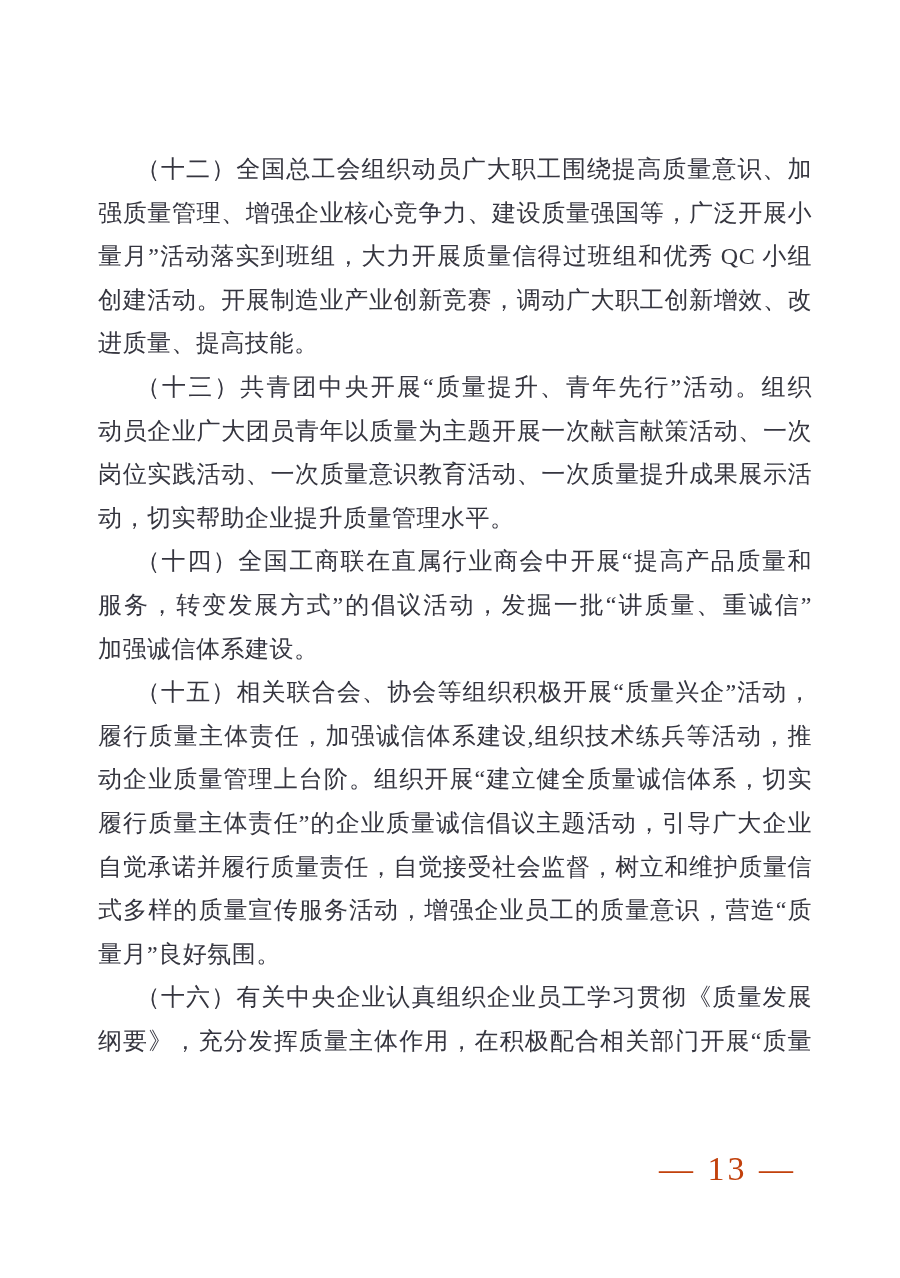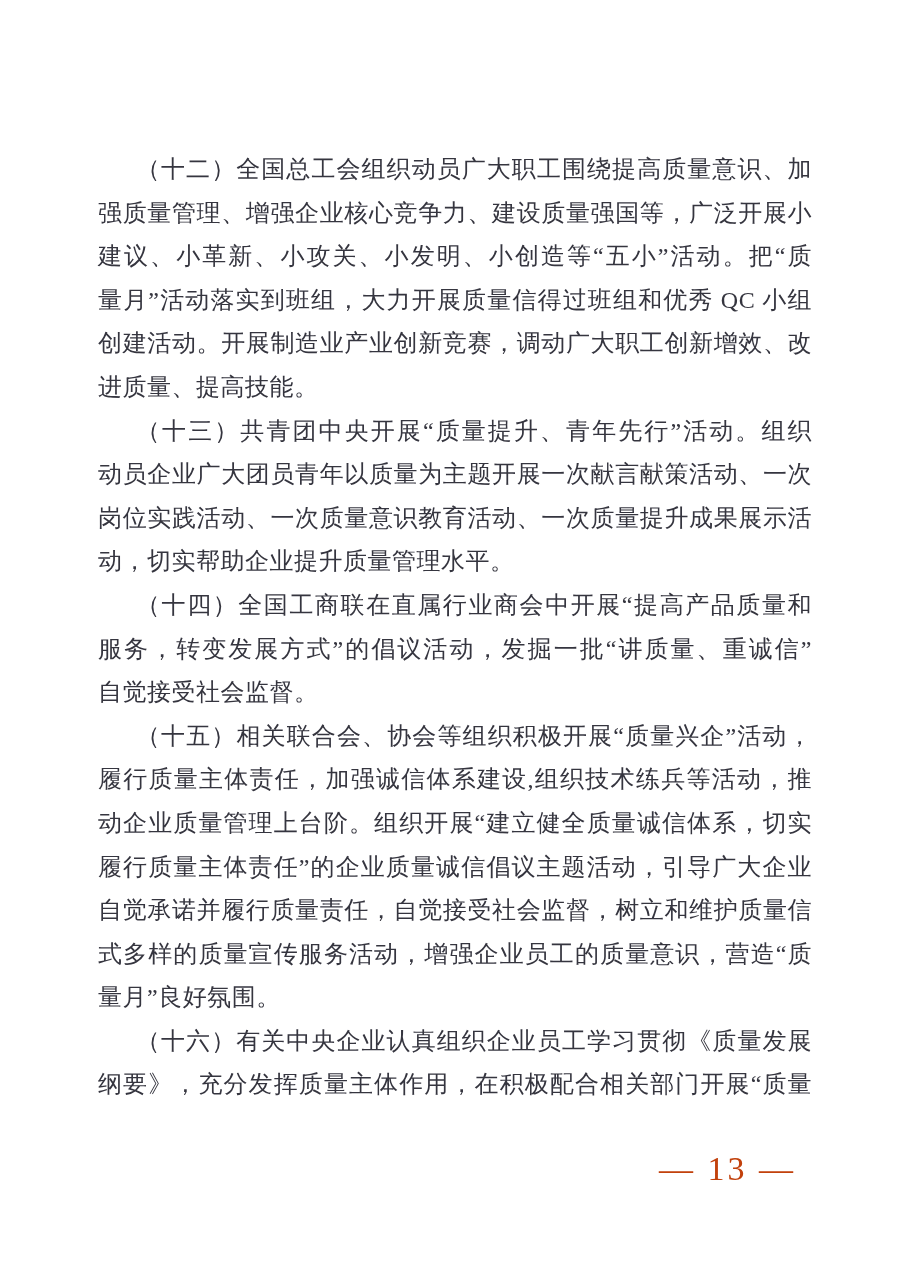--- a/index.html
+++ b/index.html
@@ -51,35 +51,34 @@
   }
 </style>
 </head>
 <body>
 
 <div class="page">
   <main class="text-block">
       <div class="para">
         <div class="line first">（十二）全国总工会组织动员广大职工围绕提高质量意识、加</div>
         <div class="line">强质量管理、增强企业核心竞争力、建设质量强国等，广泛开展小</div>
-        <div class="line">建议、小革新、小攻关、小发明、小创造等“五小”活动。把“质</div>
         <div class="line">量月”活动落实到班组，大力开展质量信得过班组和优秀 QC 小组</div>
         <div class="line">创建活动。开展制造业产业创新竞赛，调动广大职工创新增效、改</div>
         <div class="line end">进质量、提高技能。</div>
       </div>
       <div class="para">
         <div class="line first">（十三）共青团中央开展“质量提升、青年先行”活动。组织</div>
         <div class="line">动员企业广大团员青年以质量为主题开展一次献言献策活动、一次</div>
         <div class="line">岗位实践活动、一次质量意识教育活动、一次质量提升成果展示活</div>
         <div class="line end">动，切实帮助企业提升质量管理水平。</div>
       </div>
       <div class="para">
         <div class="line first">（十四）全国工商联在直属行业商会中开展“提高产品质量和</div>
         <div class="line">服务，转变发展方式”的倡议活动，发掘一批“讲质量、重诚信”</div>
-        <div class="line end">自觉接受社会监督。</div>
+        <div class="line end">加强诚信体系建设。</div>
       </div>
       <div class="para">
         <div class="line first">（十五）相关联合会、协会等组织积极开展“质量兴企”活动，</div>
         <div class="line">履行质量主体责任，加强诚信体系建设,组织技术练兵等活动，推</div>
         <div class="line">动企业质量管理上台阶。组织开展“建立健全质量诚信体系，切实</div>
         <div class="line">履行质量主体责任”的企业质量诚信倡议主题活动，引导广大企业</div>
         <div class="line">自觉承诺并履行质量责任，自觉接受社会监督，树立和维护质量信</div>
         <div class="line">式多样的质量宣传服务活动，增强企业员工的质量意识，营造“质</div>
         <div class="line end">量月”良好氛围。</div>
       </div>

